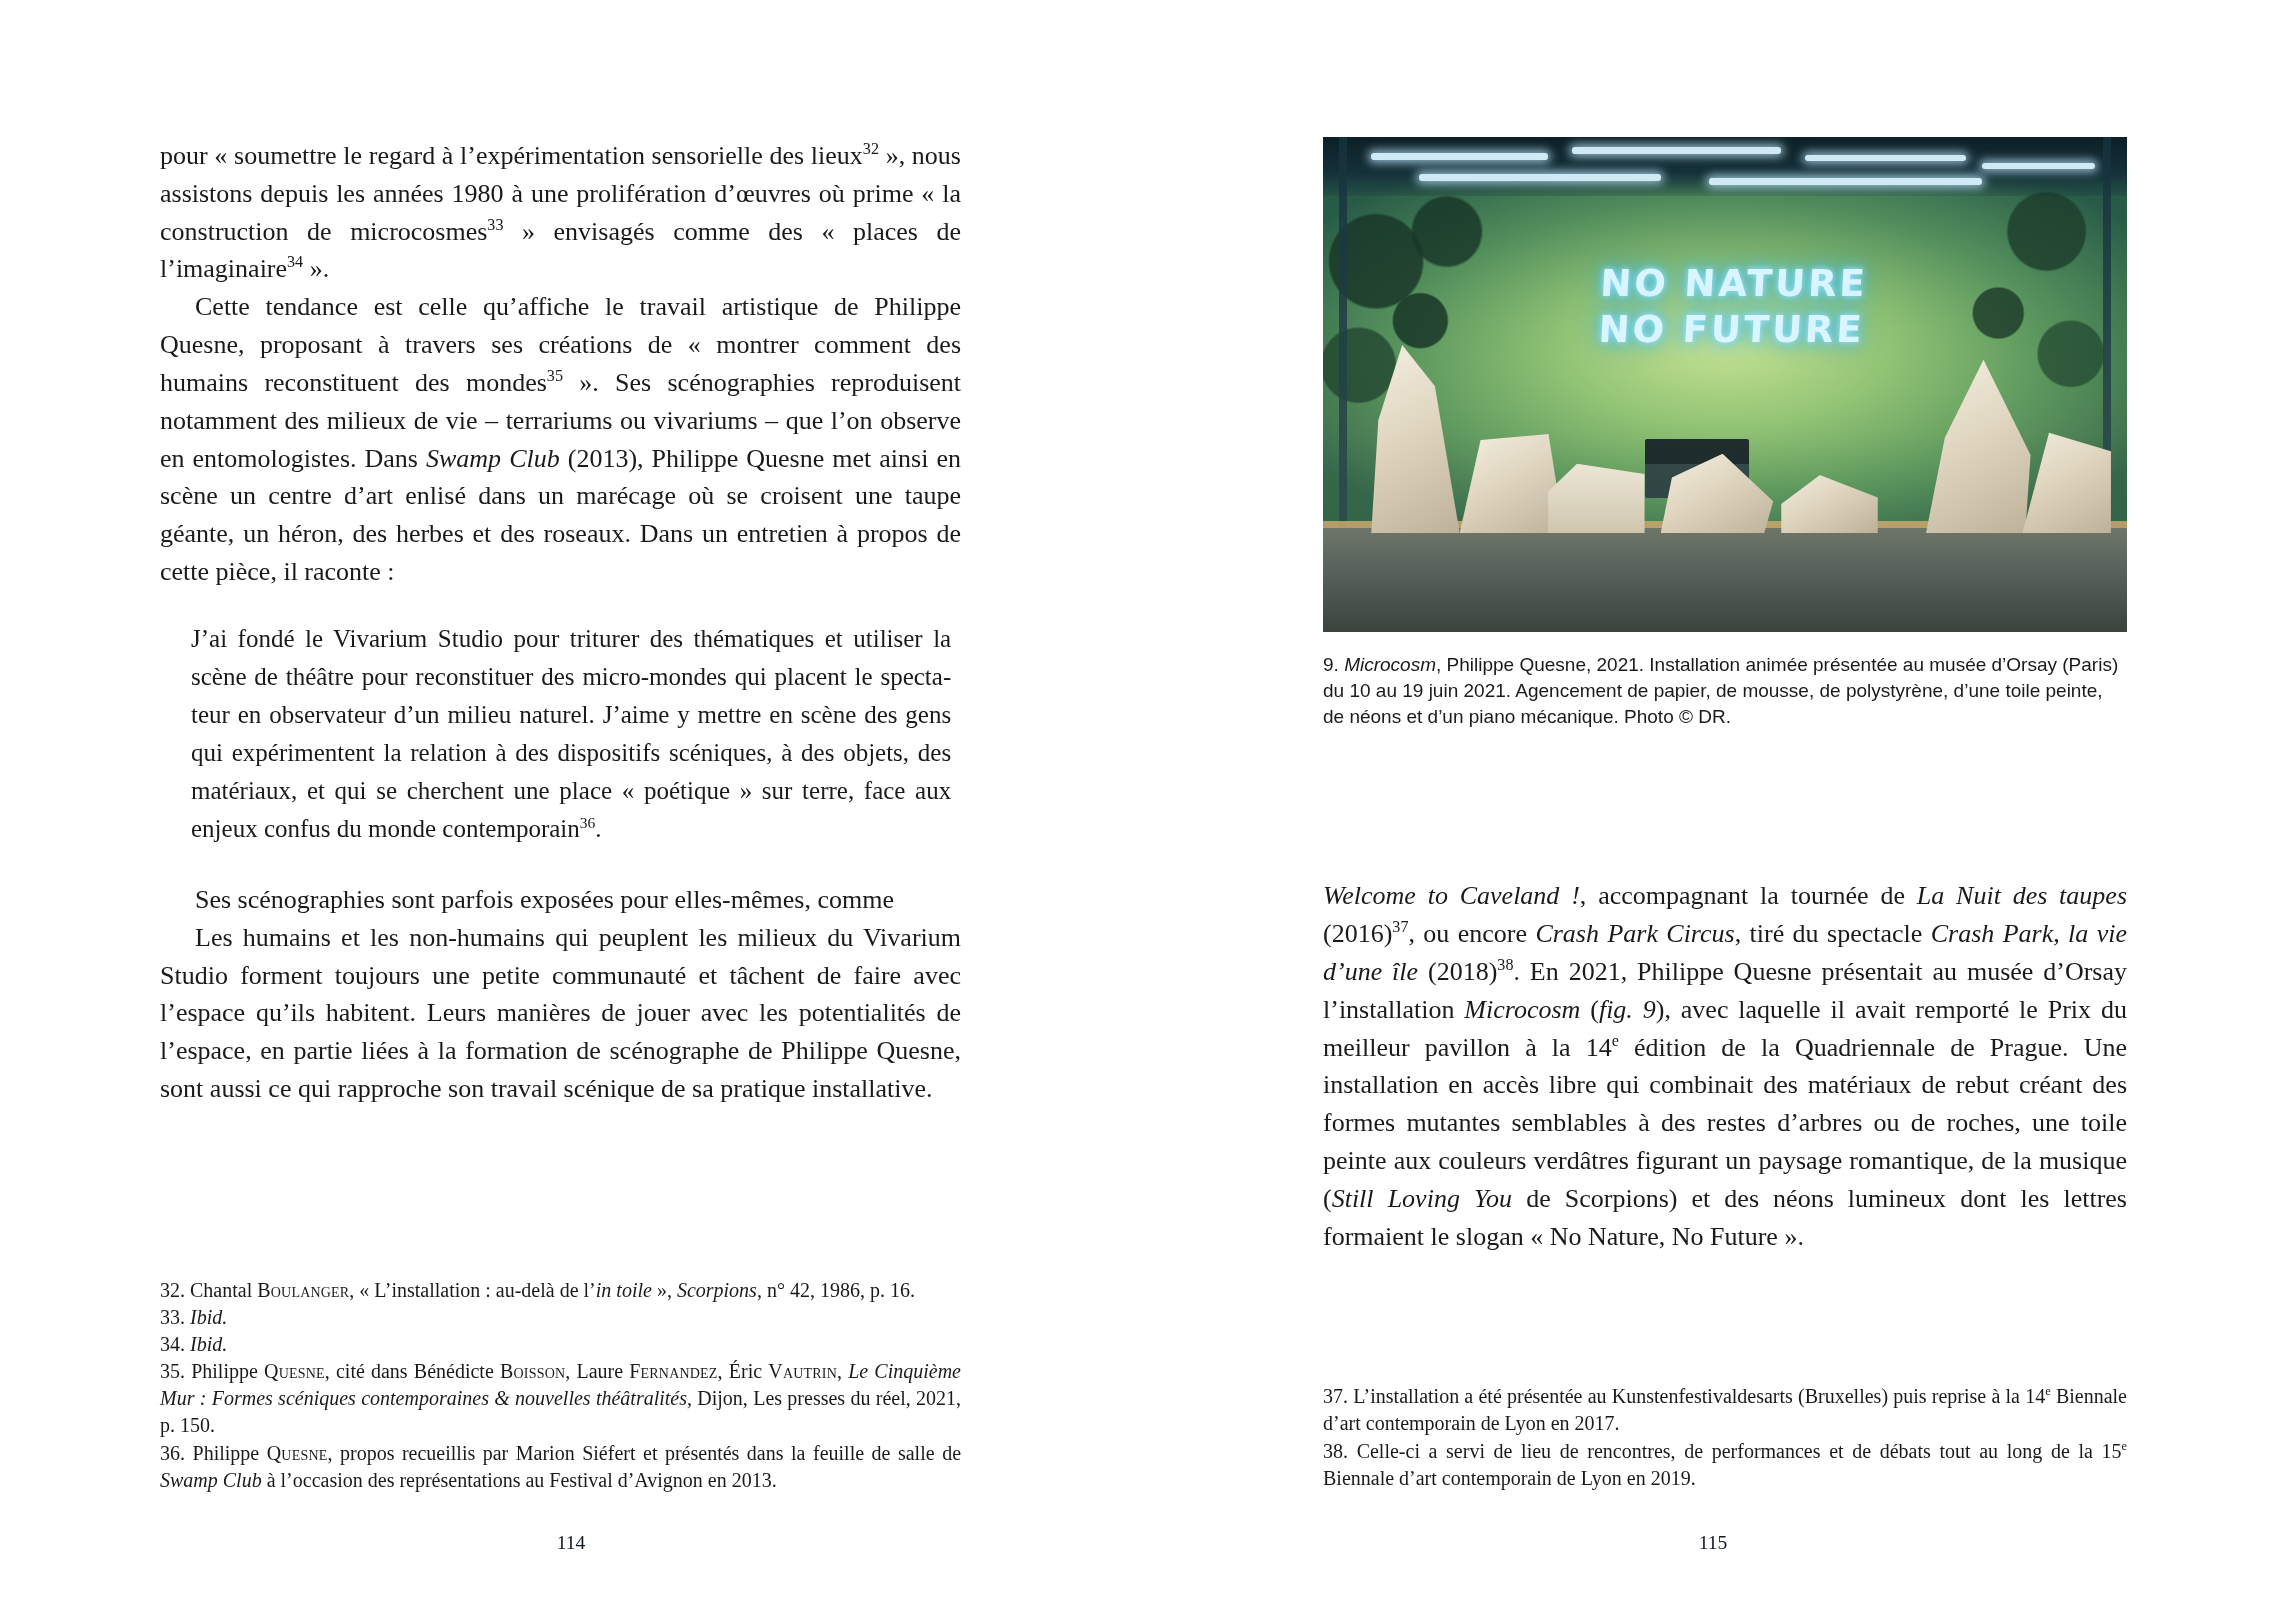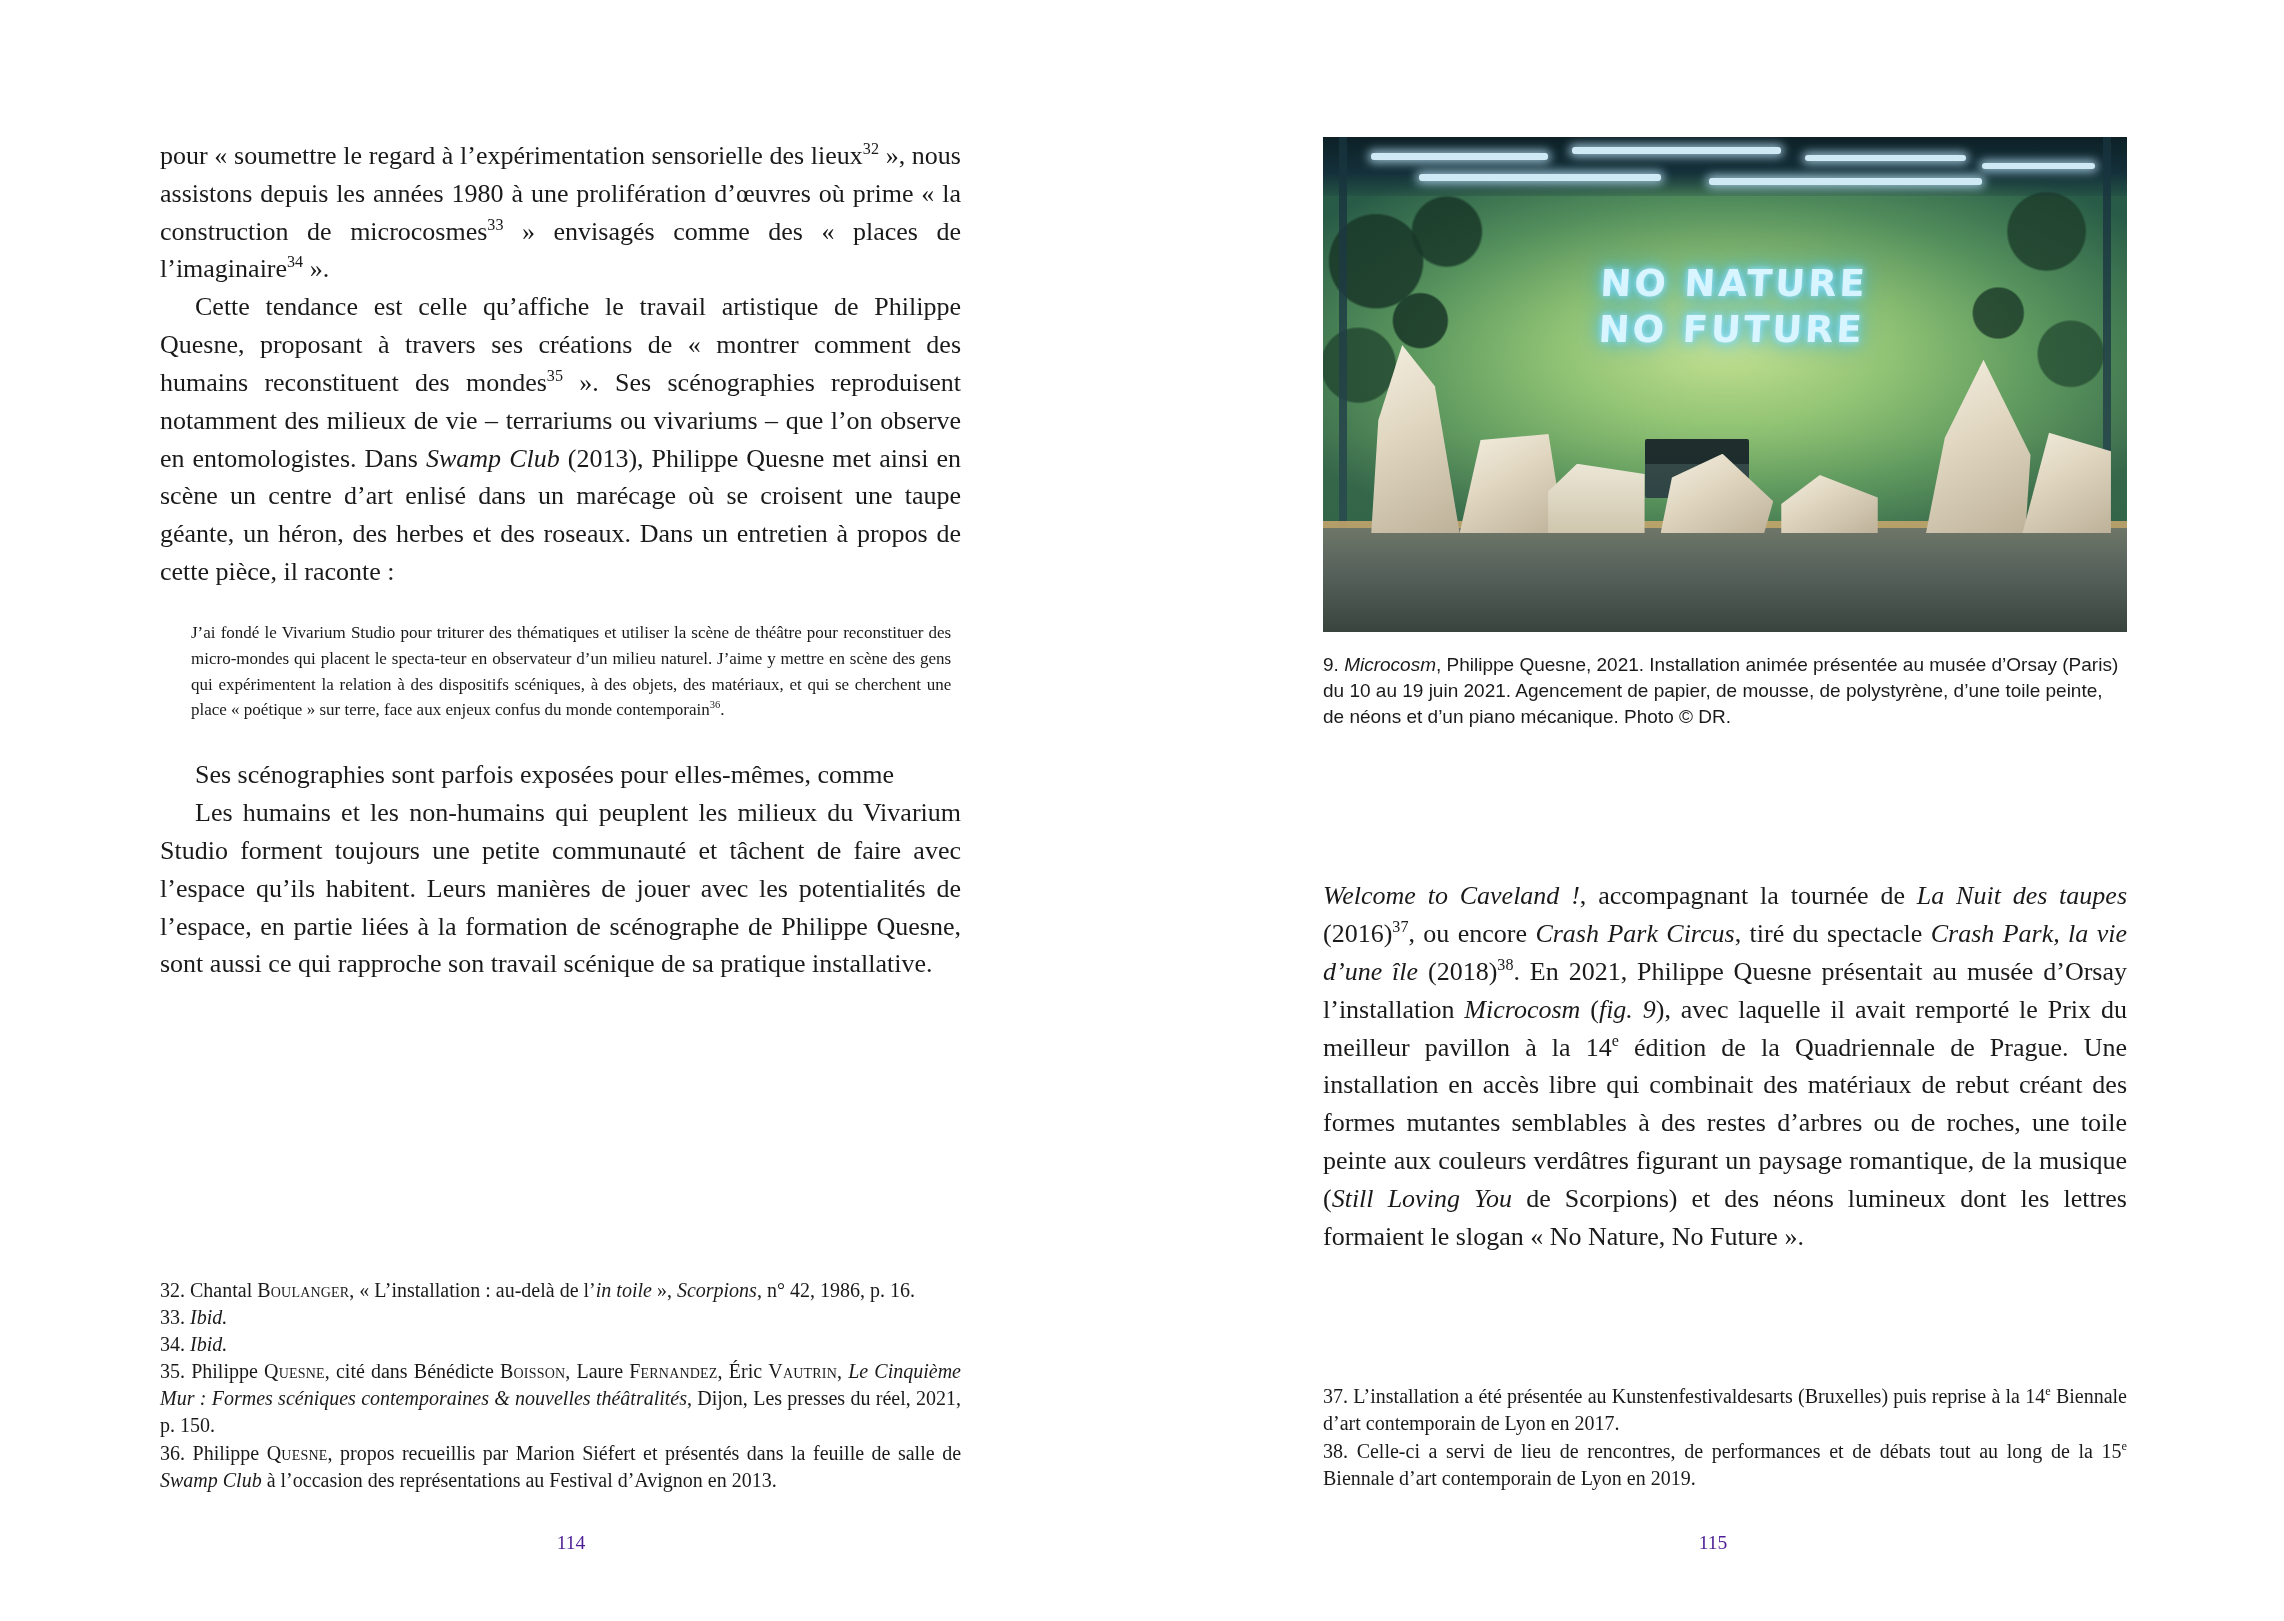--- a/index.html
+++ b/index.html
@@ -40,21 +40,21 @@
     text-align: justify;
     hyphens: auto;
   }
   .body-text p {
     margin: 0;
   }
   .body-text p.indent {
     text-indent: 35px;
   }
   .quote {
-    font-size: 17px;
+    font-size: 25px;
     line-height: 1.52;
     text-align: justify;
     margin: 29px 0 0 0;
     padding-left: 31px;
     padding-right: 9.8px;
   }
   .quote p { margin: 0; }
 
   .gap-top { margin-top: 33px; }
 
@@ -88,21 +88,21 @@
   }
 
   
   .folio {
     position: absolute;
     bottom: 67px;
     width: 100%;
     left: 0;
     text-align: center;
     font-size: 19.6px;
-    color: #4c1d95;
+    color: #0f172a;
   }
 
   
   .figure {
     width: 100%;
   }
   .figure-img {
     position: relative;
     width: 804px;
     height: 495px;

